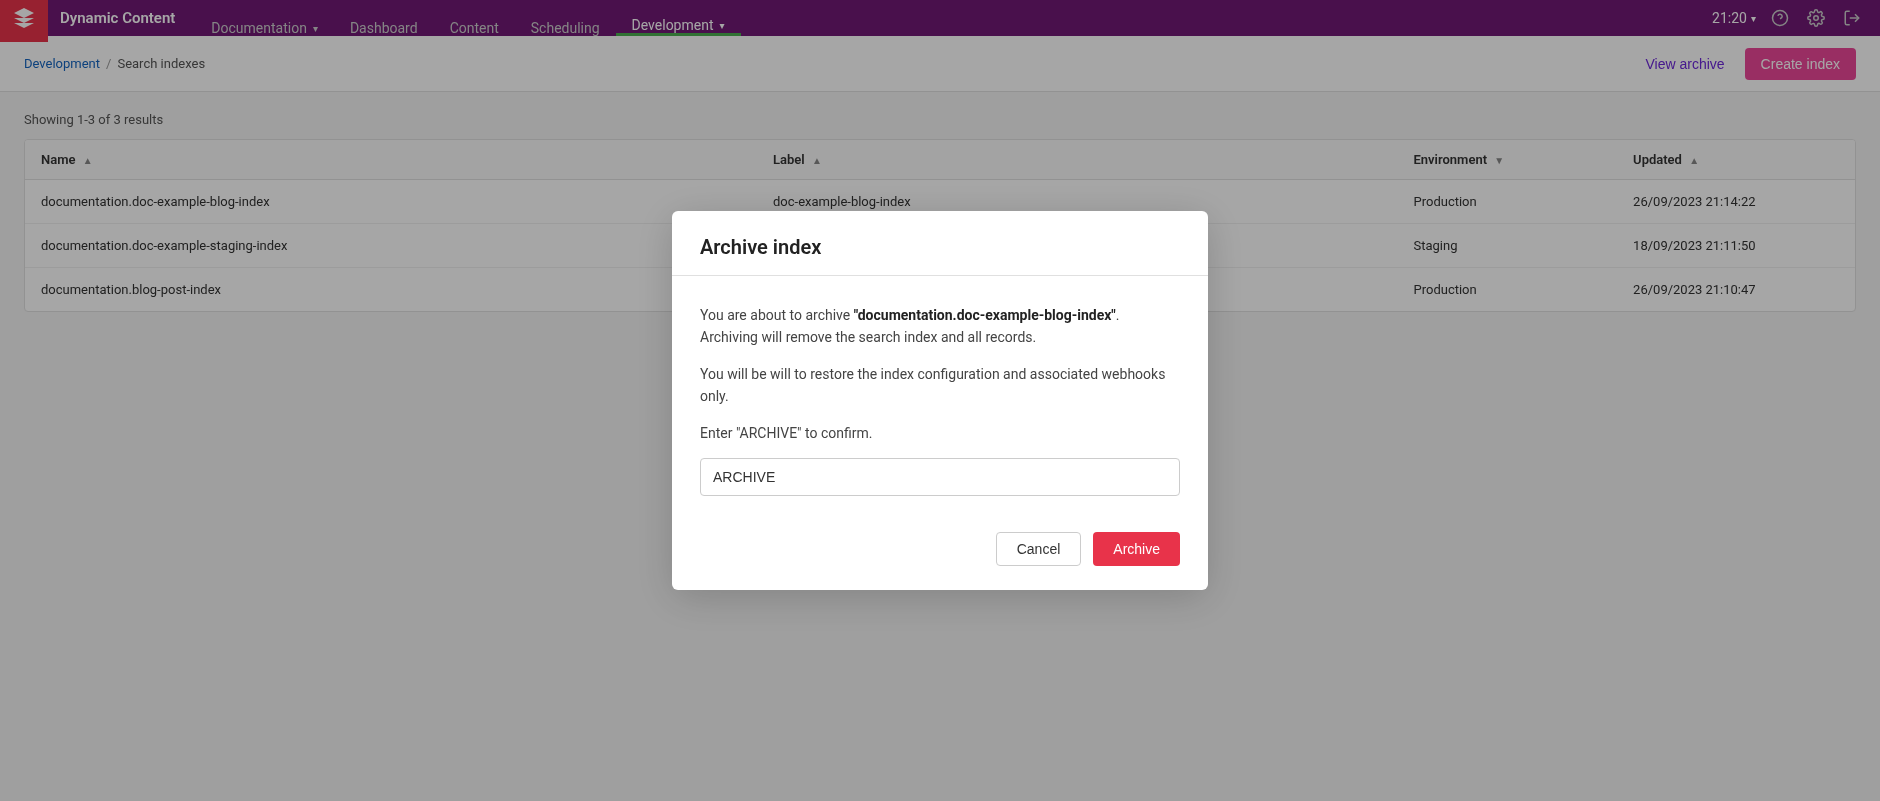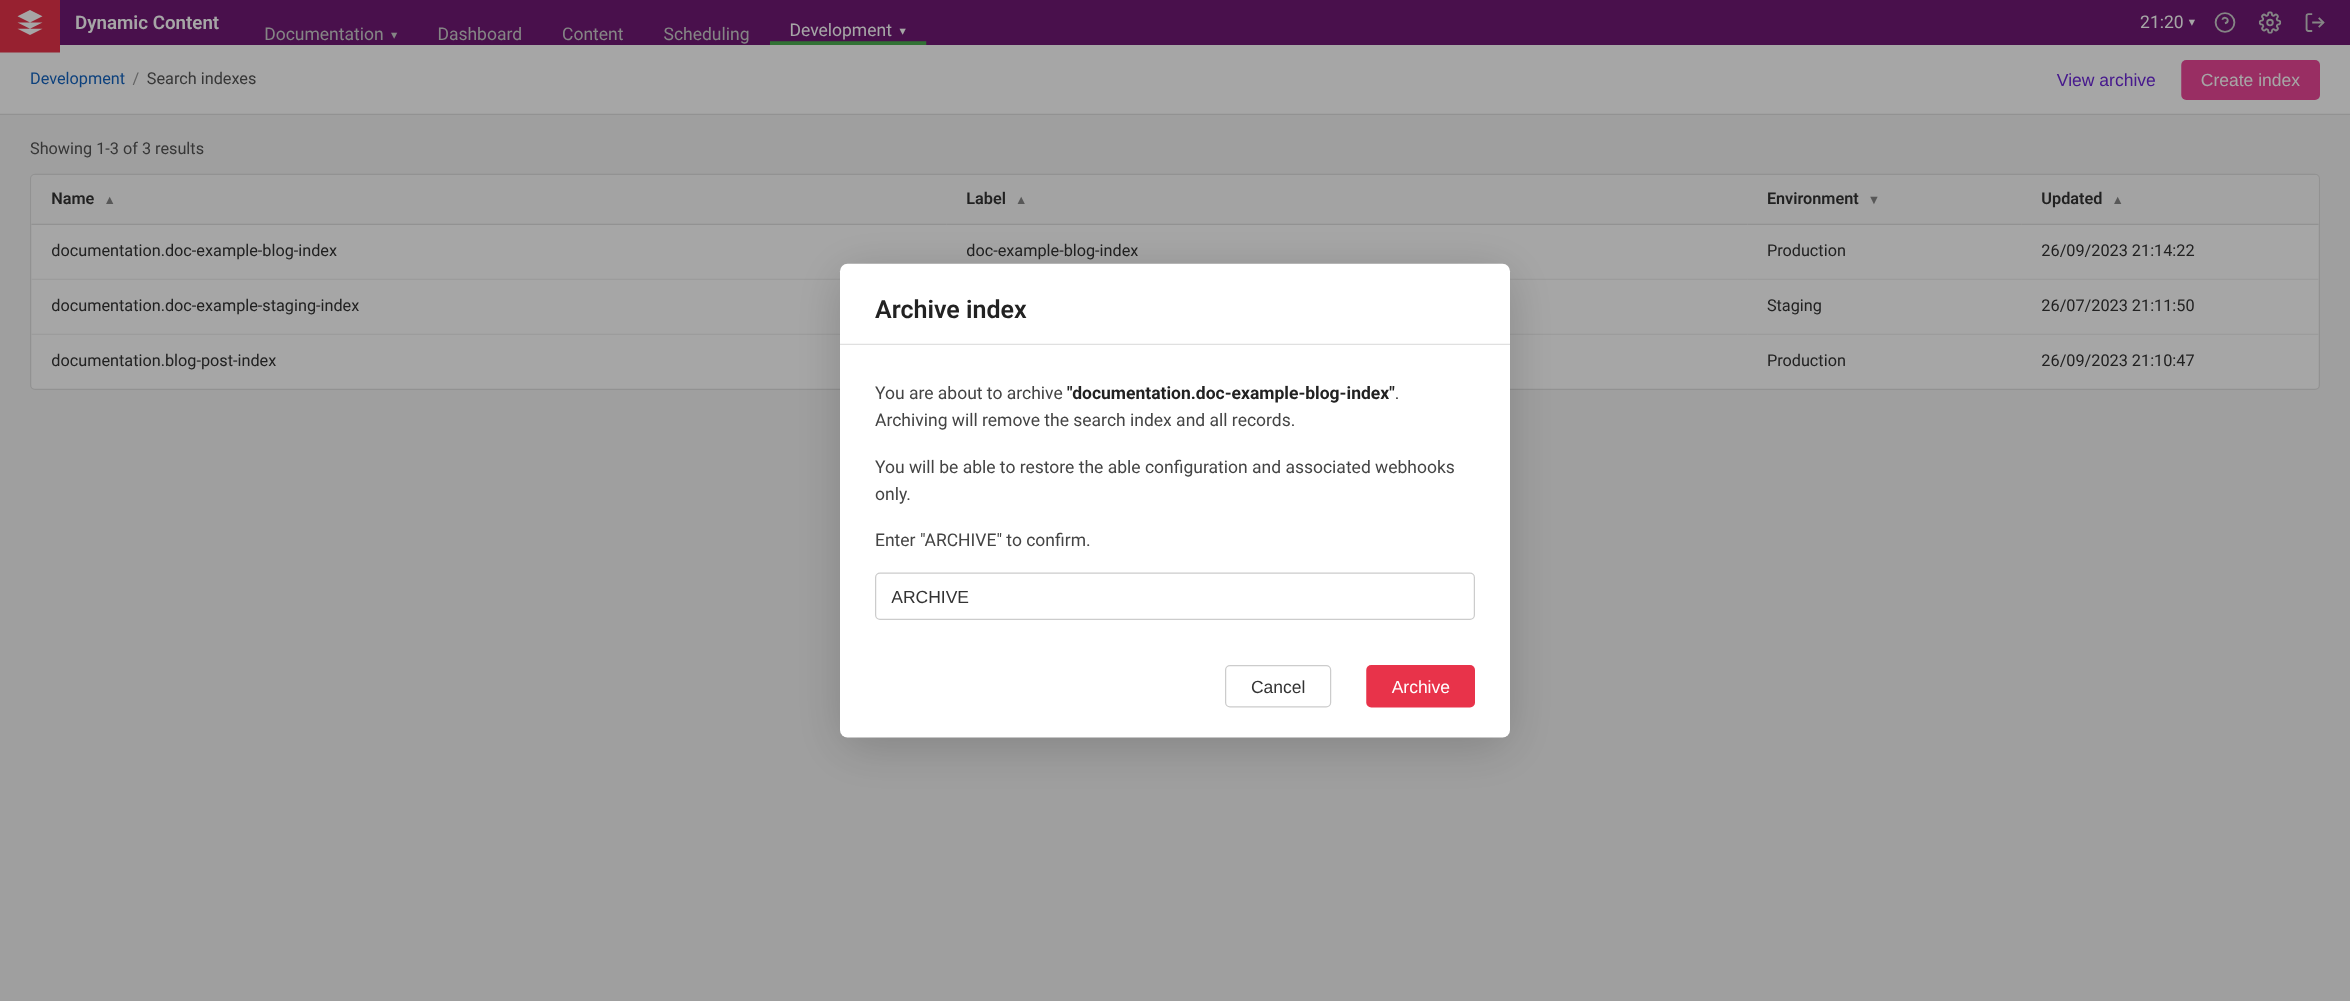--- a/index.html
+++ b/index.html
@@ -90,21 +90,21 @@
     .modal-title { font-size: 20px; font-weight: 600; color: #222; }
     .modal-body { padding: 28px 28px 16px; }
     .modal-body p { font-size: 14px; line-height: 1.6; color: #444; margin-bottom: 14px; }
     .modal-body p strong { font-weight: 700; color: #222; }
     .modal-label { font-size: 14px; color: #333; margin-bottom: 8px; }
     .modal-input {
       width: 100%; padding: 10px 12px; border: 1px solid #ccc; border-radius: 4px;
       font-size: 14px; color: #333; outline: none;
     }
     .modal-footer {
-      display: flex; justify-content: flex-end; gap: 28px; padding: 20px 28px 24px;
+      display: flex; justify-content: flex-end; gap: 12px; padding: 20px 28px 24px;
     }
     .btn-cancel {
       background: transparent; border: 1px solid #ccc; color: #333; border-radius: 4px;
       padding: 8px 20px; font-size: 14px; cursor: pointer;
     }
     .btn-archive-confirm {
       background: #e8334a; color: #fff; border: none; border-radius: 4px;
       padding: 8px 20px; font-size: 14px; cursor: pointer; font-weight: 500;
     }
 
@@ -209,21 +209,21 @@
       <tr>
     <td class="col-name">documentation.doc-example-blog-index</td>
     <td class="col-label">doc-example-blog-index</td>
     <td class="col-env">Production</td>
     <td class="col-updated">26/09/2023 21:14:22</td>
   </tr>
           <tr>
     <td class="col-name">documentation.doc-example-staging-index</td>
     <td class="col-label">doc-example-staging-index</td>
     <td class="col-env">Staging</td>
-    <td class="col-updated">26/07/2023 21:11:50</td>
+    <td class="col-updated">18/09/2023 21:11:50</td>
   </tr>
           <tr>
     <td class="col-name">documentation.blog-post-index</td>
     <td class="col-label"></td>
     <td class="col-env">Production</td>
     <td class="col-updated">26/09/2023 21:10:47</td>
   </tr>
         </tbody>
     </table>
   </div>
@@ -231,21 +231,21 @@
 
 <div class="overlay">
   <div class="modal">
     <div class="modal-header">
       <h2 class="modal-title">Archive index</h2>
     </div>
     <div class="modal-body">
       <p>
         <span>You are about to archive </span><strong>"documentation.doc-example-blog-index"</strong><span>. Archiving will remove the search index and all records.</span>
       </p>
-      <p>You will be able to restore the able configuration and associated webhooks only.</p>
+      <p>You will be will to restore the index configuration and associated webhooks only.</p>
       <p class="modal-label">Enter "ARCHIVE" to confirm.</p>
       <input class="modal-input" type="text" value="ARCHIVE" style="">
     </div>
     <div class="modal-footer">
       <button class="btn-cancel">Cancel</button>
       <button class="btn-archive-confirm">Archive</button>
     </div>
   </div>
 </div>
 

